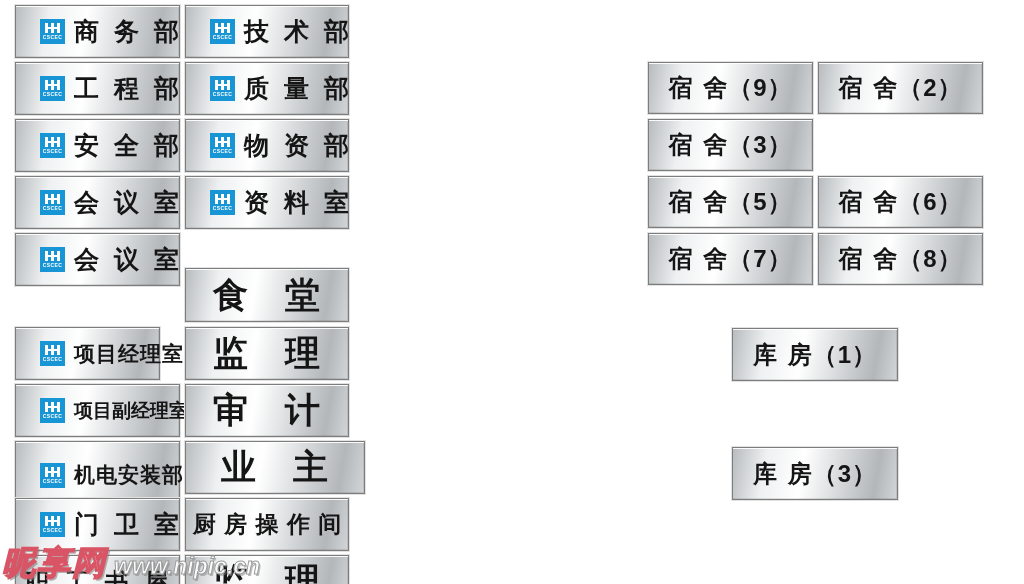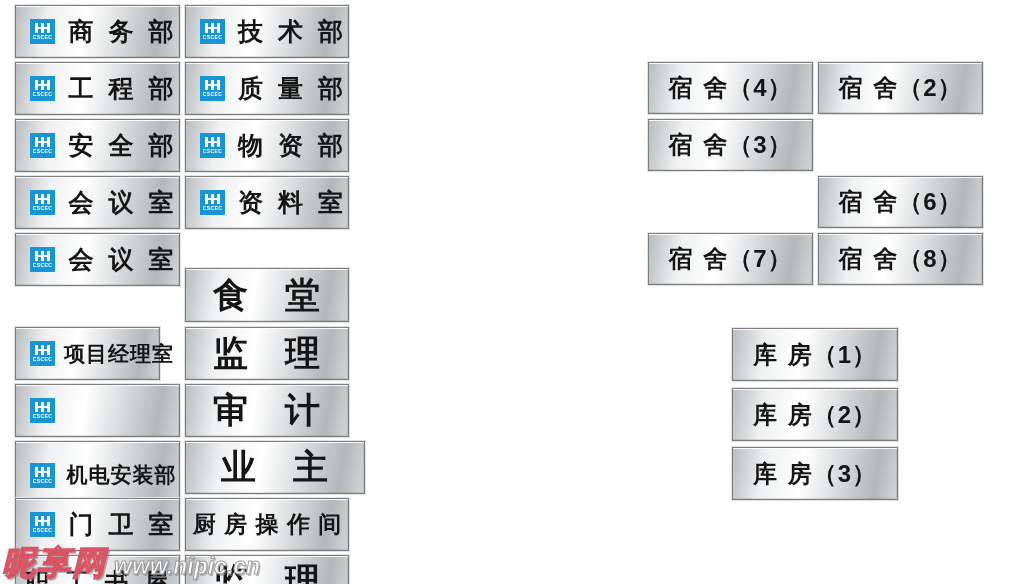--- a/index.html
+++ b/index.html
@@ -9,21 +9,21 @@
   }
   .plaque{
     position:absolute;box-sizing:border-box;
     border:1px solid #7d7d7d;
     background:linear-gradient(100deg,#b8bcbe 0%,#eef0f1 20%,#ffffff 42%,#e3e5e6 58%,#b3b7ba 86%,#d3d6d8 100%);
     box-shadow:inset 0 1px 0 rgba(255,255,255,.9), inset -1px -1px 0 rgba(0,0,0,.10), 0 0 0 1px #e2e2e2;
     display:flex;align-items:center;justify-content:center;
     font-weight:bold;color:#151515;white-space:nowrap;
   }
   .plaque .label{text-align:center;}
-  .with-logo{justify-content:flex-start;padding-left:14px;}
+  .with-logo{justify-content:flex-start;padding-left:24px;}
   .with-logo .label{flex:1 1 auto;text-align:center;}
   
   .t3{font-size:25px;letter-spacing:1px;word-spacing:6px;}
   .t2{font-size:35px;letter-spacing:1px;}
   .t5{font-size:21px;letter-spacing:1px;}
   .t6{font-size:19px;letter-spacing:0;}
   .t5s{font-size:23px;letter-spacing:0;word-spacing:2px;}
   .t4s{font-size:24px;letter-spacing:1px;word-spacing:7px;}
   .tnum{font-size:24px;letter-spacing:1px;word-spacing:2px;}
   
@@ -102,20 +102,21 @@
         <span class="logo-bars"></span>
         <span class="logo-text">CSCEC</span>
       </span>
     <span class="label">项目经理室</span>
   </div>
   <div class="plaque with-logo t6" style="left:15px;top:384px;width:165px;height:53px">
     <span class="logo">
         <span class="logo-bars"></span>
         <span class="logo-text">CSCEC</span>
       </span>
+    <span class="label">项目副经理室</span>
   </div>
   <div class="plaque with-logo t5" style="left:15px;top:441px;width:165px;height:68px">
     <span class="logo">
         <span class="logo-bars"></span>
         <span class="logo-text">CSCEC</span>
       </span>
     <span class="label">机电安装部</span>
   </div>
   <div class="plaque with-logo t3" style="left:15px;top:498px;width:165px;height:53px">
     <span class="logo">
@@ -169,43 +170,43 @@
     <span class="label">业　主</span>
   </div>
   <div class="plaque t5s" style="left:185px;top:498px;width:164px;height:53px">
     <span class="label">厨 房 操 作 间</span>
   </div>
   <div class="plaque t2" style="left:185px;top:555px;width:164px;height:53px">
     <span class="label">监　理</span>
   </div>
 
   <div class="plaque tnum" style="left:648px;top:62px;width:165px;height:52px">
-    <span class="label">宿 舍（4）</span>
+    <span class="label">宿 舍（9）</span>
   </div>
   <div class="plaque tnum" style="left:818px;top:62px;width:165px;height:52px">
     <span class="label">宿 舍（2）</span>
   </div>
   <div class="plaque tnum" style="left:648px;top:119px;width:165px;height:52px">
     <span class="label">宿 舍（3）</span>
   </div>
+  <div class="plaque tnum" style="left:648px;top:176px;width:165px;height:52px">
+    <span class="label">宿 舍（5）</span>
+  </div>
   <div class="plaque tnum" style="left:818px;top:176px;width:165px;height:52px">
     <span class="label">宿 舍（6）</span>
   </div>
   <div class="plaque tnum" style="left:648px;top:233px;width:165px;height:52px">
     <span class="label">宿 舍（7）</span>
   </div>
   <div class="plaque tnum" style="left:818px;top:233px;width:165px;height:52px">
     <span class="label">宿 舍（8）</span>
   </div>
 
   <div class="plaque tnum" style="left:732px;top:328px;width:166px;height:53px">
     <span class="label">库 房（1）</span>
-  </div>
-  <div class="plaque tnum" style="left:732px;top:388px;width:166px;height:53px">
-    <span class="label">库 房（2）</span>
   </div>
   <div class="plaque tnum" style="left:732px;top:447px;width:166px;height:53px">
     <span class="label">库 房（3）</span>
   </div>
 
   <div class="wm">
     <span class="wm-cn">昵享网</span>
     <span class="wm-url">www.nipic.cn</span>
   </div>
 

